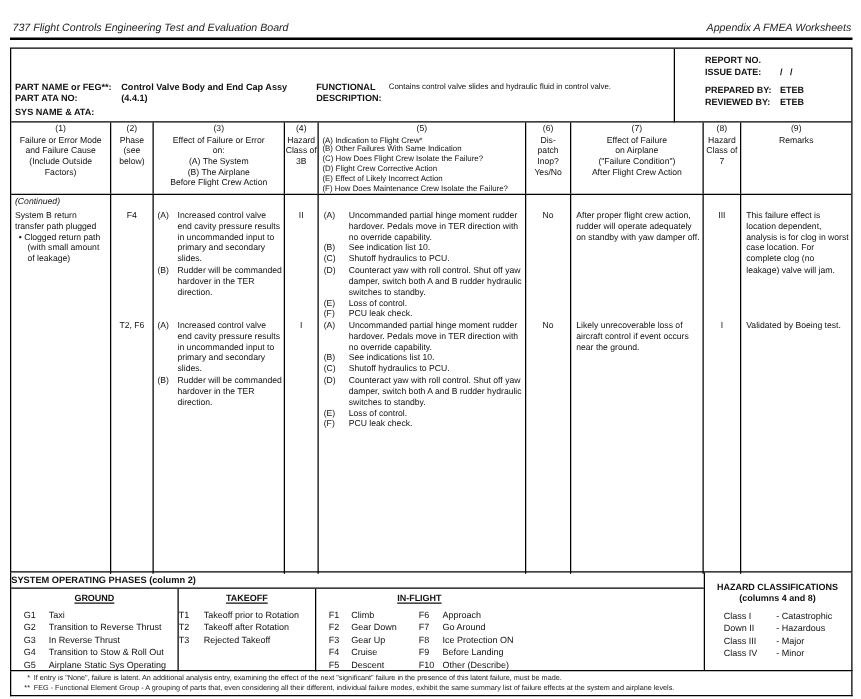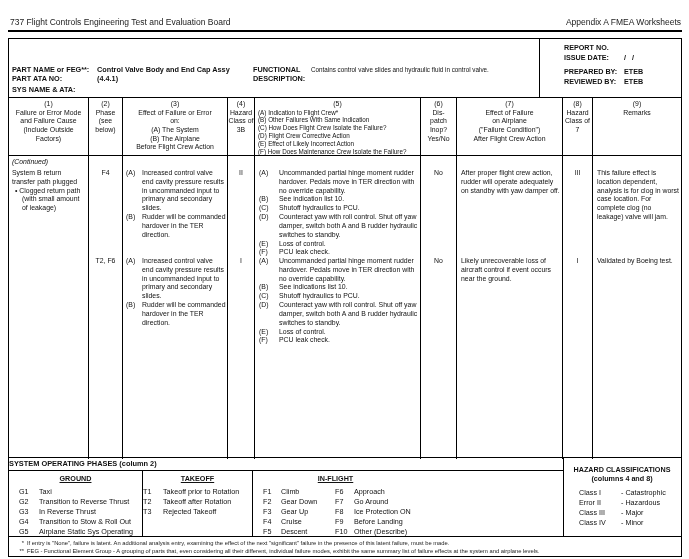--- a/index.html
+++ b/index.html
@@ -3,21 +3,21 @@
 <meta charset="utf-8">
 <style>
   * { margin:0; padding:0; box-sizing:border-box; }
   html,body { width:689px; height:559px; background:#fff; overflow:hidden; }
   body { font-family:"Liberation Sans", sans-serif; color:#111; position:relative; }
   .pre { white-space:pre-line; }
   .pre-space { white-space:pre; }
 
   
   .pagehead { position:absolute; top:17px; left:10px; width:671px; display:flex;
-              justify-content:space-between; font-size:8.5px; color:#222; }
+              justify-content:space-between; font-style:italic; font-size:8.5px; color:#222; }
   .pagehead-rule { position:absolute; top:30px; left:8px; width:674px; height:2px; background:#000; }
 
   
   .table { position:absolute; top:38px; left:8px; width:674px; height:420px; border:1px solid #000; }
 
   
   .titleblock { position:relative; height:59px; border-bottom:1px solid #000; }
   .title { position:absolute; top:3px; left:0; width:672px; text-align:center;
            font-weight:bold; font-size:11.5px; letter-spacing:.2px; }
   .pl { position:absolute; font-size:7.3px; font-weight:bold; }
@@ -416,21 +416,21 @@
     <div class="hazbox">
       <div class="hz-title">HAZARD CLASSIFICATIONS</div>
       <div class="hz-sub">(columns 4 and 8)</div>
       <div class="hz-items">
 
       <div class="hz">
           <span class="hc2">Class I</span>
           <span class="hl">-  Catastrophic</span>
         </div>
           <div class="hz">
-          <span class="hc2">Error II</span>
+          <span class="hc2">Down II</span>
           <span class="hl">-  Hazardous</span>
         </div>
           <div class="hz">
           <span class="hc2">Class III</span>
           <span class="hl">-  Major</span>
         </div>
           <div class="hz">
           <span class="hc2">Class IV</span>
           <span class="hl">-  Minor</span>
         </div>

